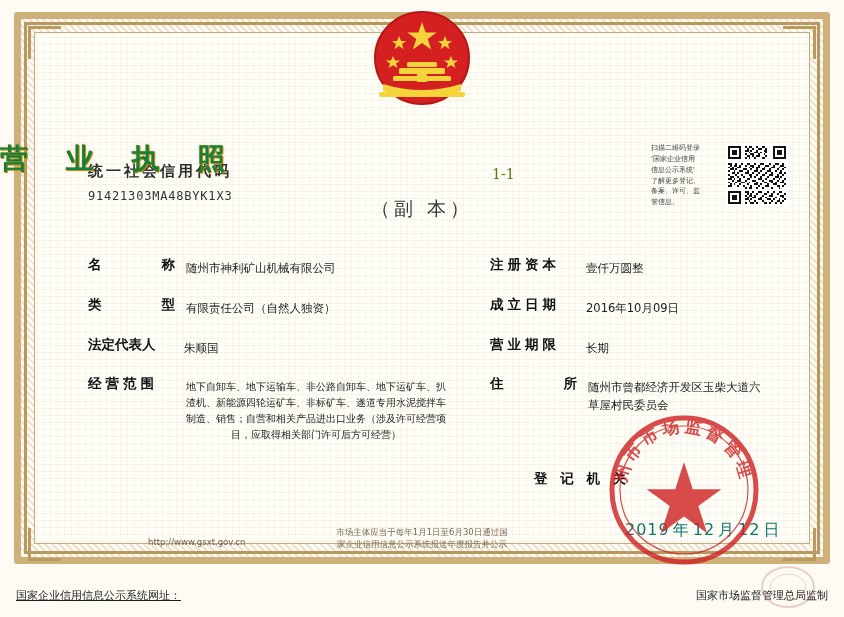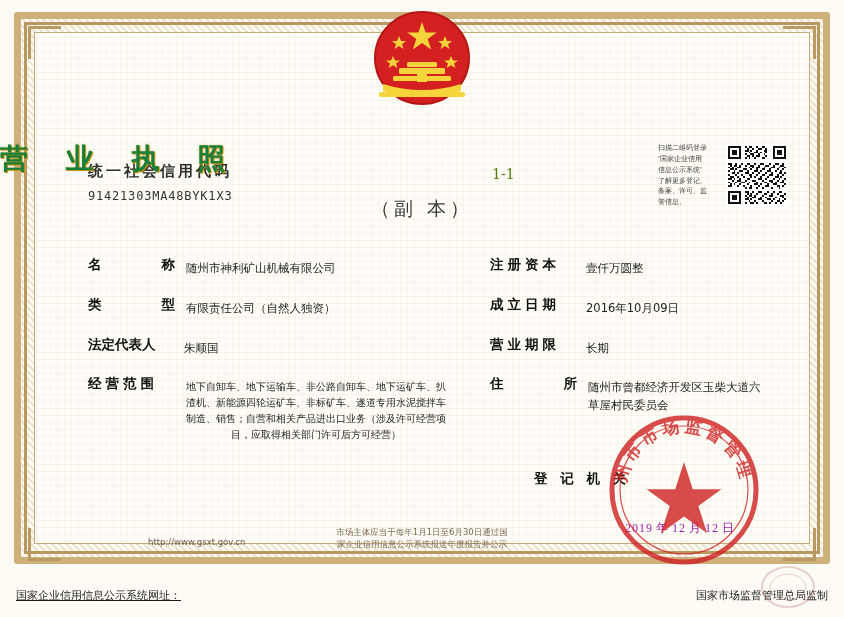--- a/index.html
+++ b/index.html
@@ -142,21 +142,21 @@
   
   .qr-wrap {
     position: absolute;
     right: 54px;
     top: 144px;
     width: 66px;
     height: 62px;
   }
   .qr-note {
     position: absolute;
-    right: 112px;
+    right: 119px;
     top: 143px;
     width: 74px;
     font-size: 7px;
     line-height: 1.55;
     color: #444;
     text-align: left;
   }
 
   
   .fields {
@@ -212,24 +212,23 @@
     top: 470px;
     font-size: 13.5px;
     font-weight: bold;
     letter-spacing: 4px;
     color: #111;
   }
   .date-line {
     position: absolute;
     left: 622px;
     top: 520px;
-    font-size: 12px;
-    color: #a21caf;
+    font-size: 16px;
+    color: #0f766e;
     letter-spacing: 1px;
-    font-family: Liberation Serif, serif;
   }
   .date-line span.num { margin: 0 3px; }
 
   
   .seal {
     position: absolute;
     left: 604px;
     top: 410px;
     width: 160px;
     height: 160px;

